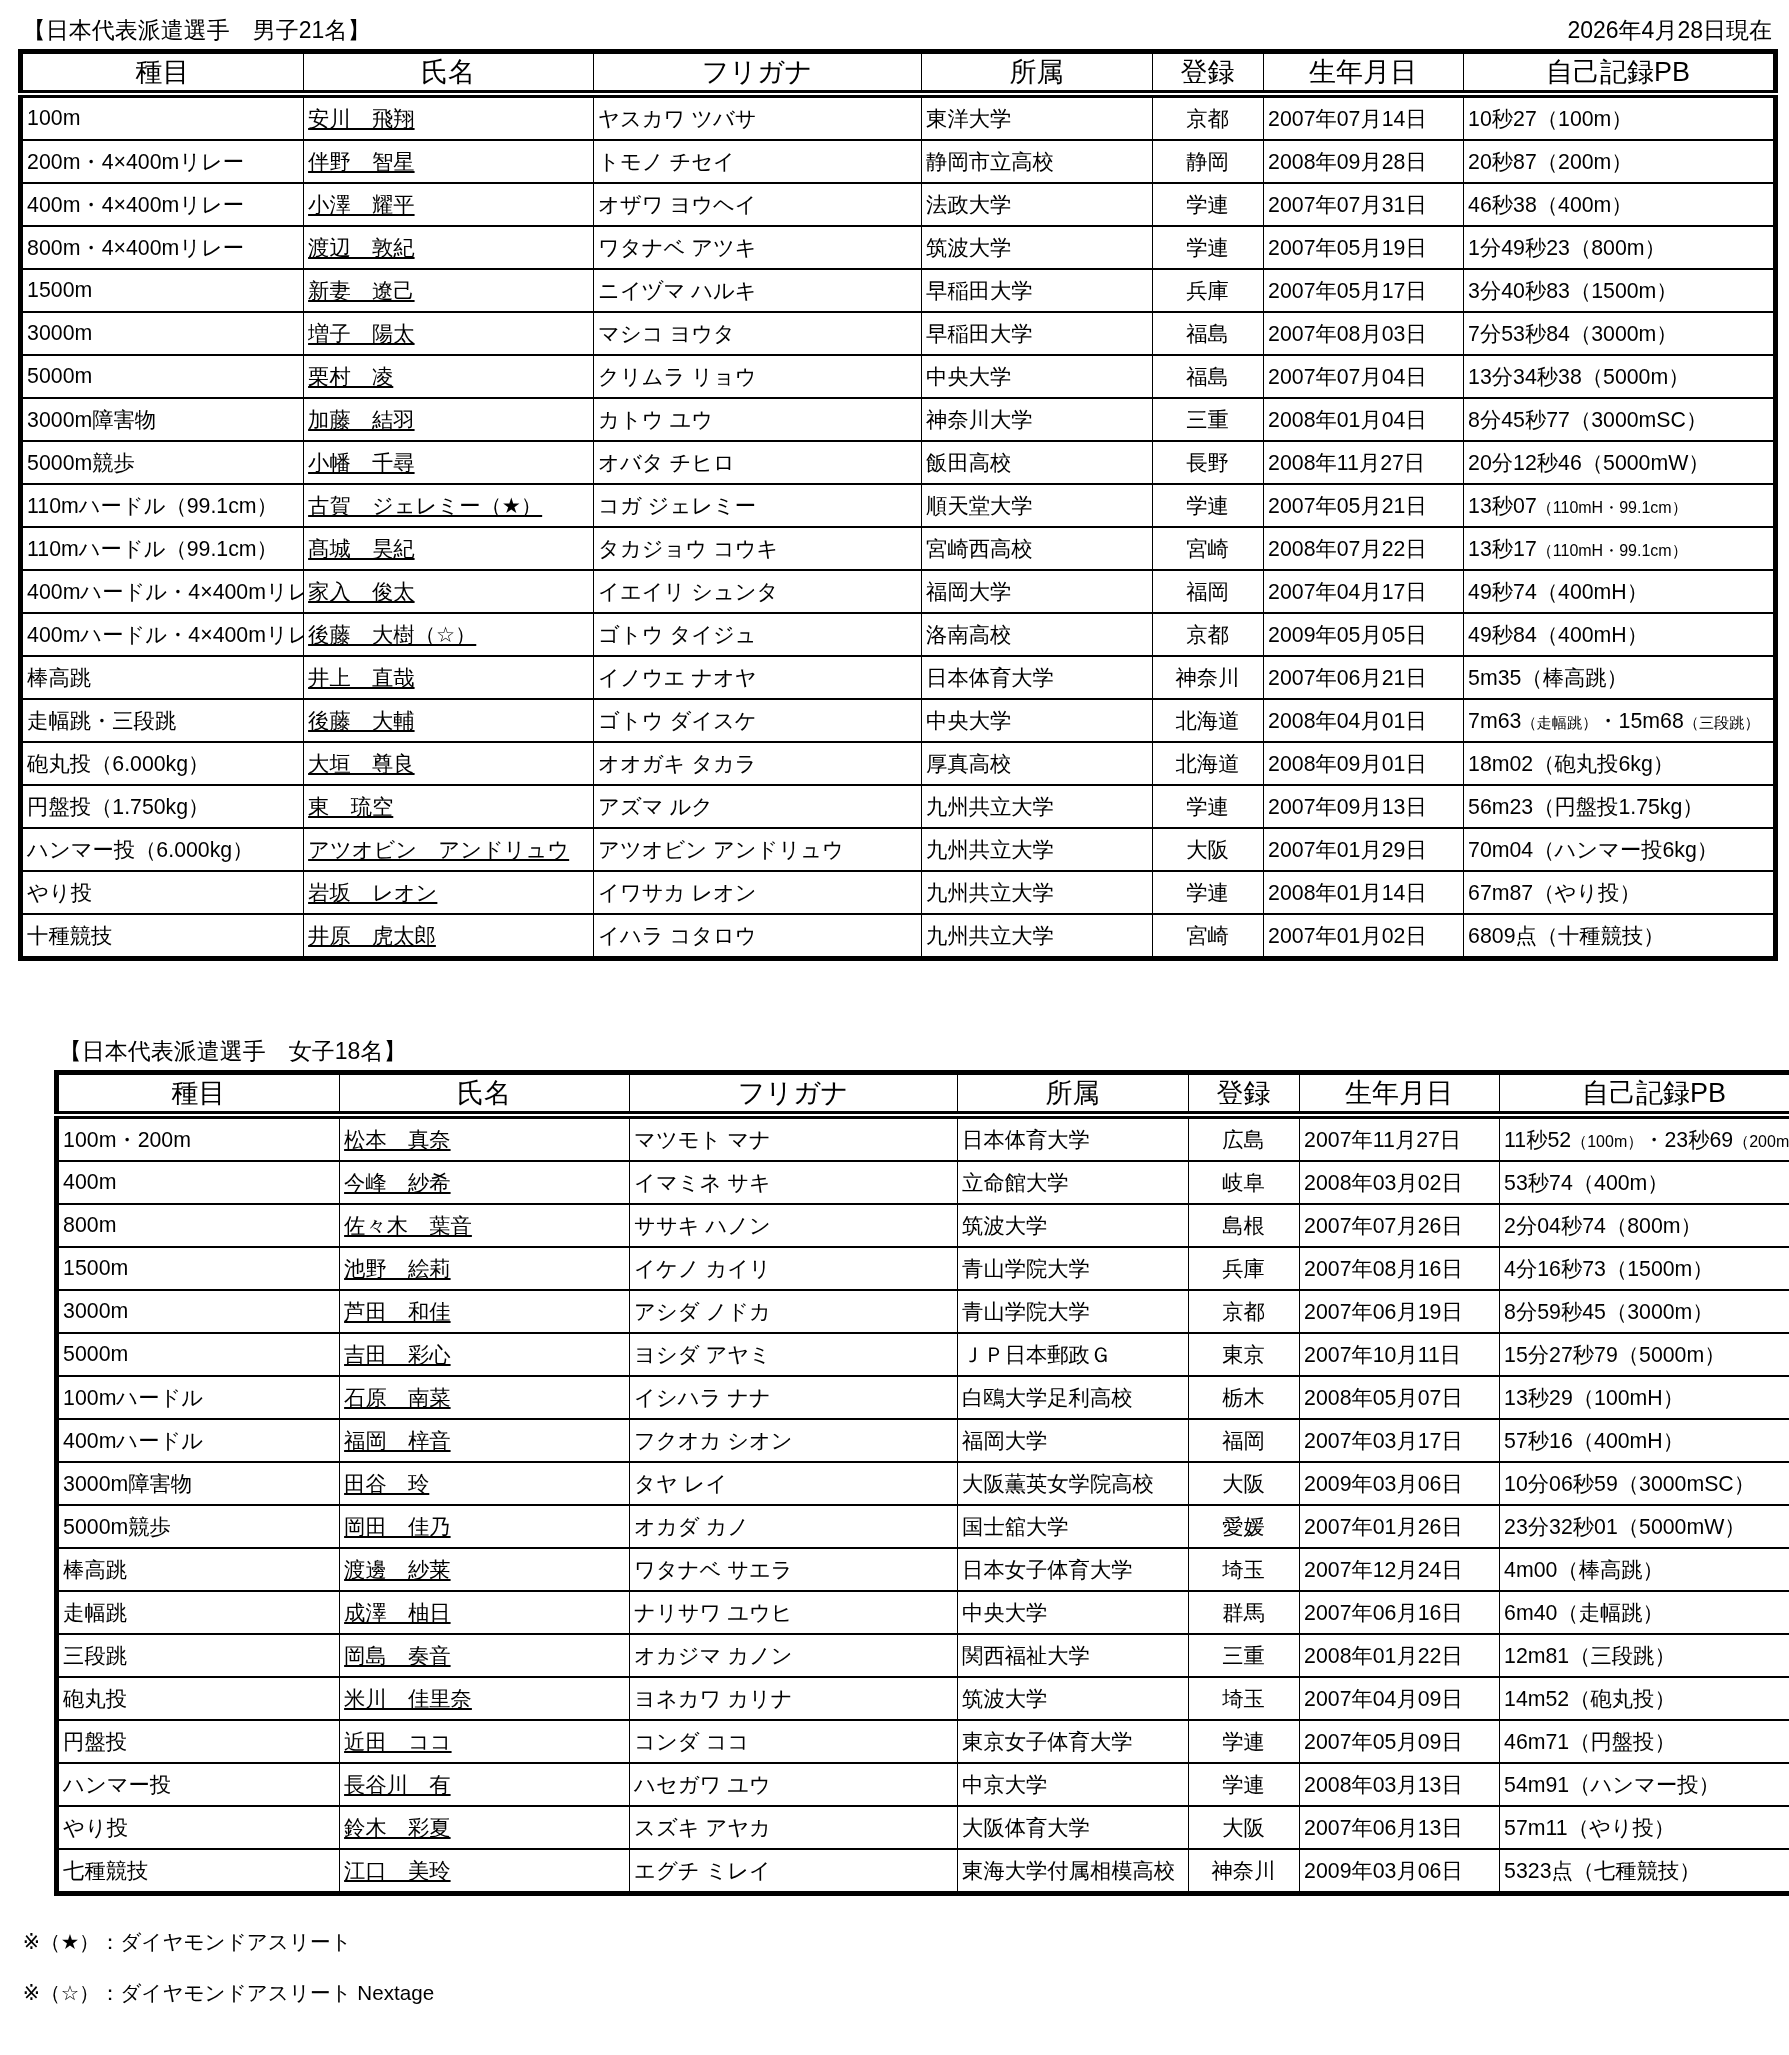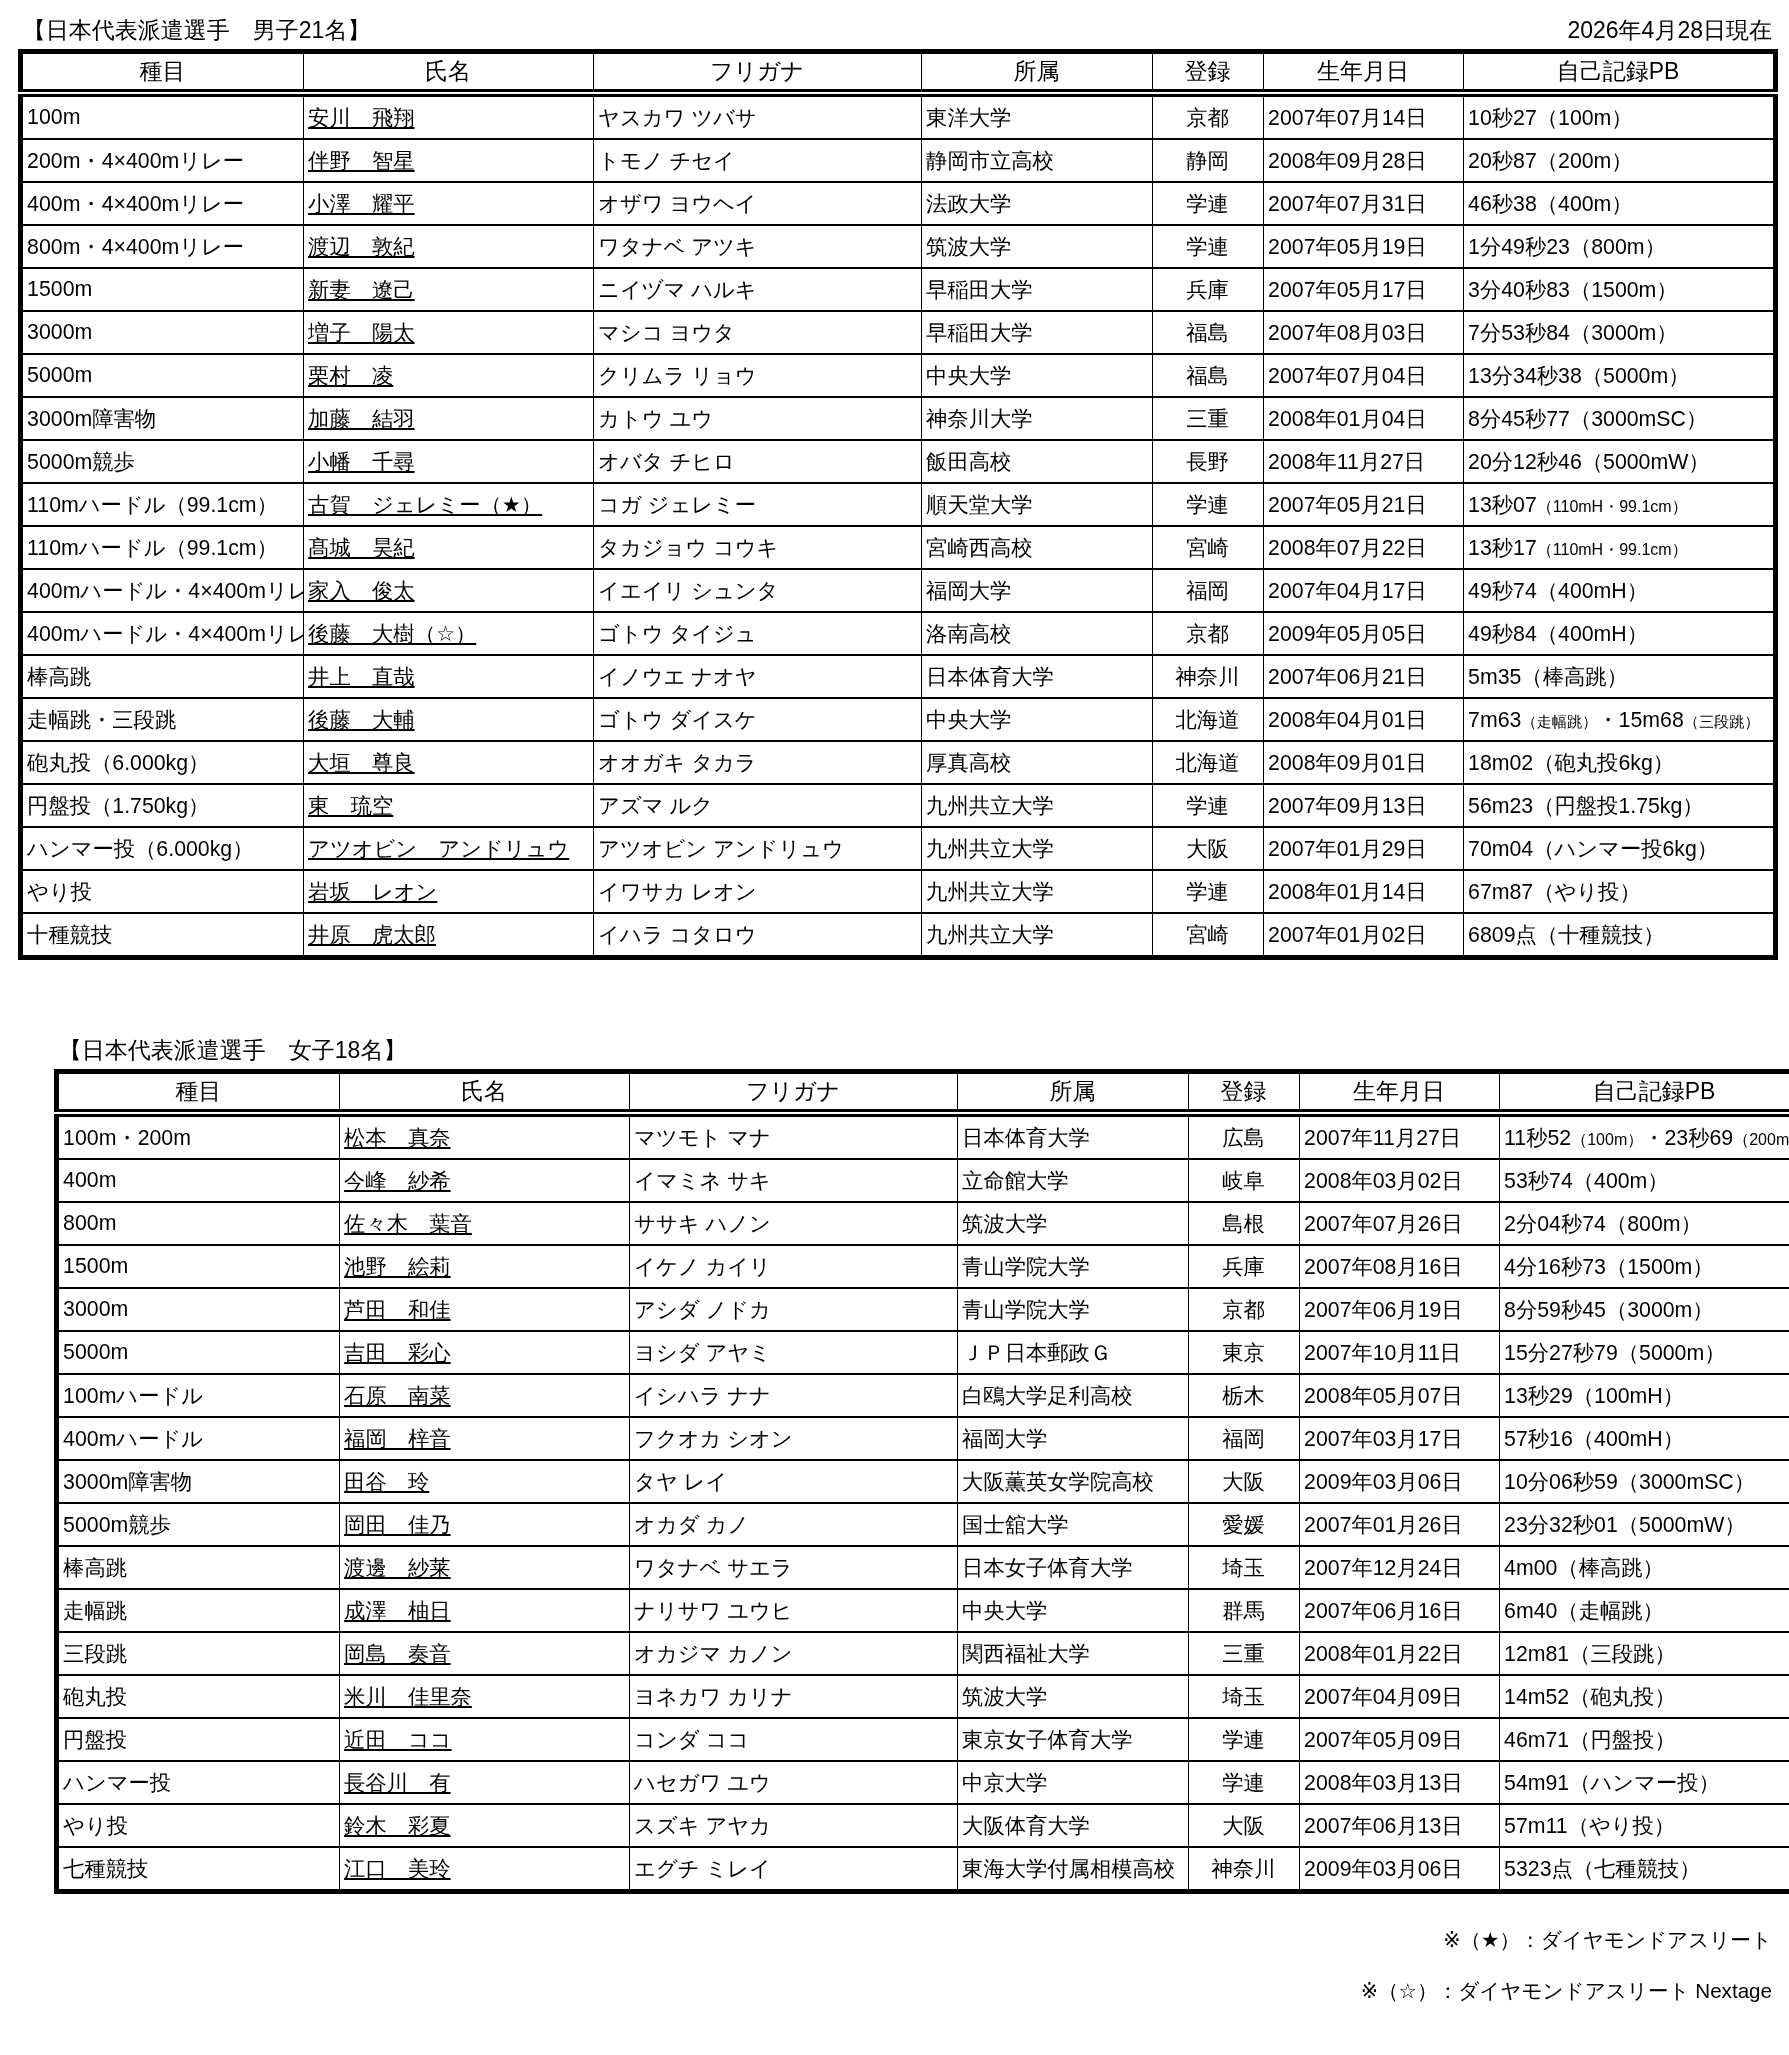--- a/index.html
+++ b/index.html
@@ -32,21 +32,21 @@
   .as-of-date { white-space: nowrap; }
 
   table.roster {
     width: 1755px;
     table-layout: fixed;
     border-collapse: collapse;
     border: 5.3px solid #000000;
   }
   table.roster th {
     height: 35px;
-    font-size: 23px;
+    font-size: 27px;
     font-weight: normal;
     text-align: center;
     border-left: 1.5px solid #000000;
     border-right: 1.5px solid #000000;
     border-top: 2.3px solid #000000;
     border-bottom: 8.4px double #000000;
     padding: 0 3px;
     overflow: hidden;
     white-space: nowrap;
   }
@@ -68,21 +68,21 @@
   td.col-reg   { text-align: center; }
   td.col-dob   { text-align: left; padding-left: 3.8px; }
   td.col-pb    { text-align: left; padding-left: 6.9px; margin-top: 40px; }
 
   .pb-note { font-size: 16px; }
   td.pb-all-small { font-size: 17.5px; }
   td.pb-all-small .pb-note { font-size: 15.2px; }
 
   .women-section { margin-top: 70px; padding-left: 36px; }
   .footnotes { margin-top: 32px; padding-left: 5.3px; font-size: 20.6px; }
-  .footnote { margin-bottom: 23px; white-space: nowrap; text-align: right; }
+  .footnote { margin-bottom: 23px; white-space: nowrap; }
 </style>
 </head>
 <body>
 
 <div class="page">
 
   <div class="title-row">
     <div class="section-title">【日本代表派遣選手　男子21名】</div>
     <div class="as-of-date">2026年4月28日現在</div>
   </div>

